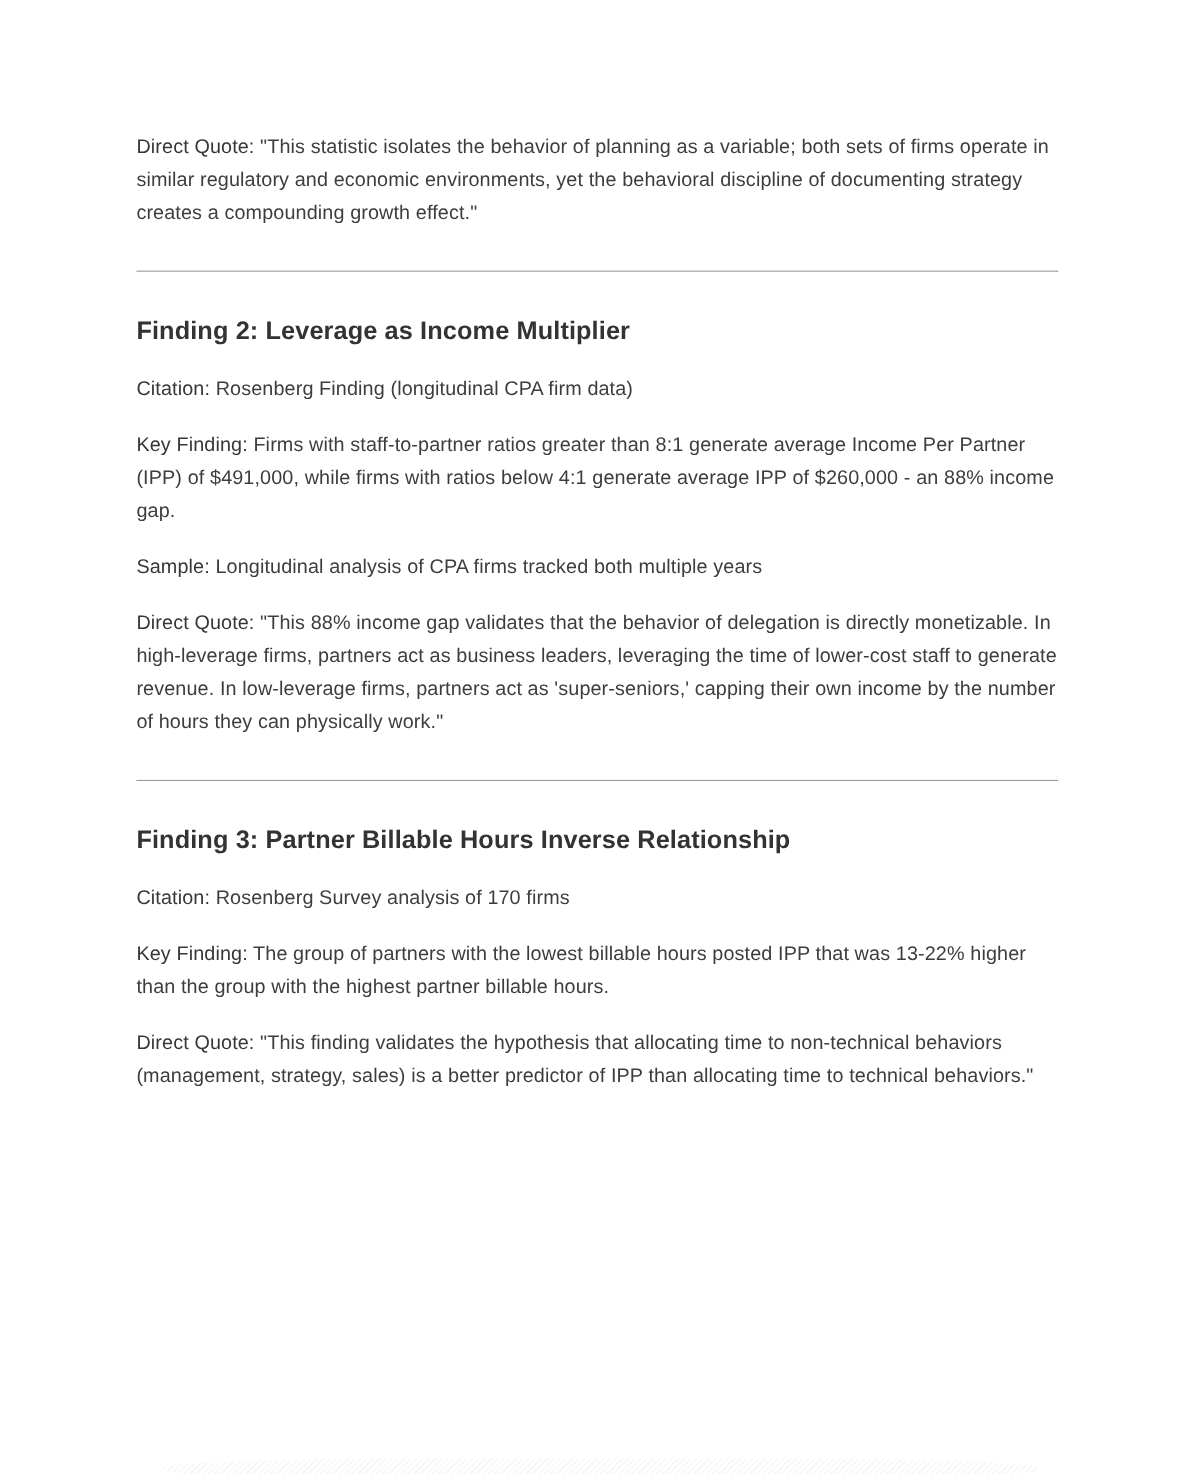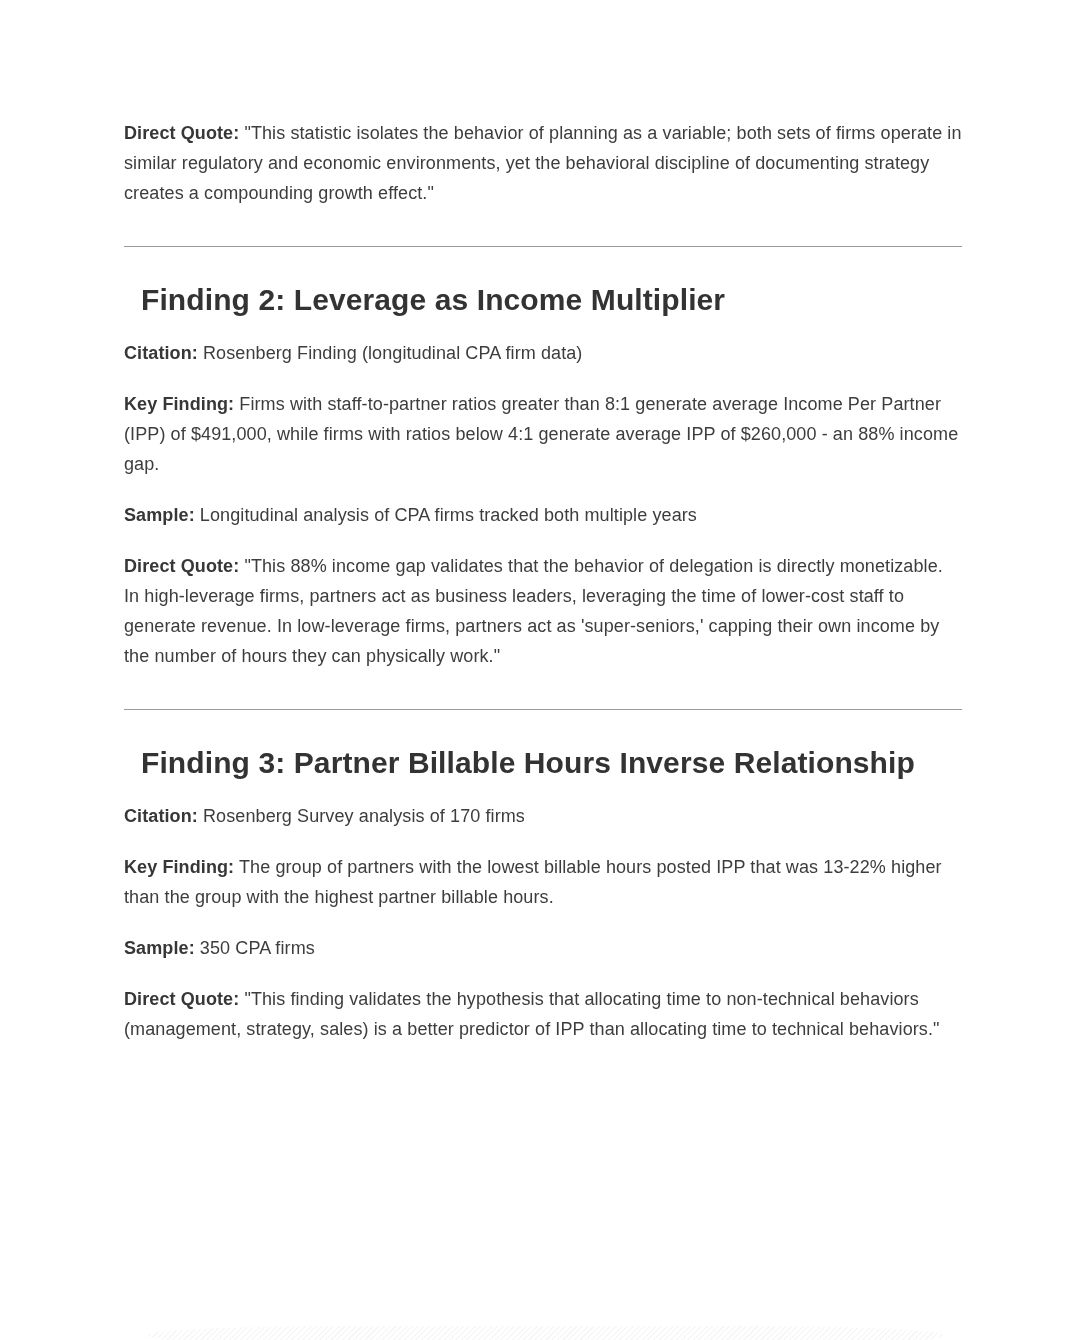--- a/index.html
+++ b/index.html
@@ -19,29 +19,29 @@
     width: 838px;
     padding-top: 97px;
   }
   .content p {
     font-size: 18px;
     line-height: 30px;
     margin: 21px 0;
     letter-spacing: 0.1px;
   }
   .content strong {
-    font-weight: 700;
+    font-weight: 400;
     color: #373737;
   }
   .content h2 {
-    font-size: 30px;
+    font-size: 23px;
     line-height: 30px;
     font-weight: 700;
     color: #333333;
-    margin: 37px 0 23px 17px;
+    margin: 37px 0 23px 0;
     letter-spacing: 0.1px;
   }
   .content hr {
     border: none;
     border-top: 1.5px solid #9a9a9a;
     margin: 38px 0;
   }
   .page-peek {
     position: absolute;
     bottom: -5px;
@@ -101,24 +101,20 @@
   <p>
     <strong>Citation:</strong>
     <span>Rosenberg Survey analysis of 170 firms</span>
   </p>
 
   <p>
     <strong>Key Finding:</strong>
     <span>The group of partners with the lowest billable hours posted IPP that was 13-22% higher than the group with the highest partner billable hours.</span>
   </p>
 
-  <p>
-    <strong>Sample:</strong>
-    <span>350 CPA firms</span>
-  </p>
 
 
   <p>
     <strong>Direct Quote:</strong>
     <span>"This finding validates the hypothesis that allocating time to non-technical behaviors (management, strategy, sales) is a better predictor of IPP than allocating time to technical behaviors."</span>
   </p>
 
 </main>
 
 <div class="page-peek"></div>

